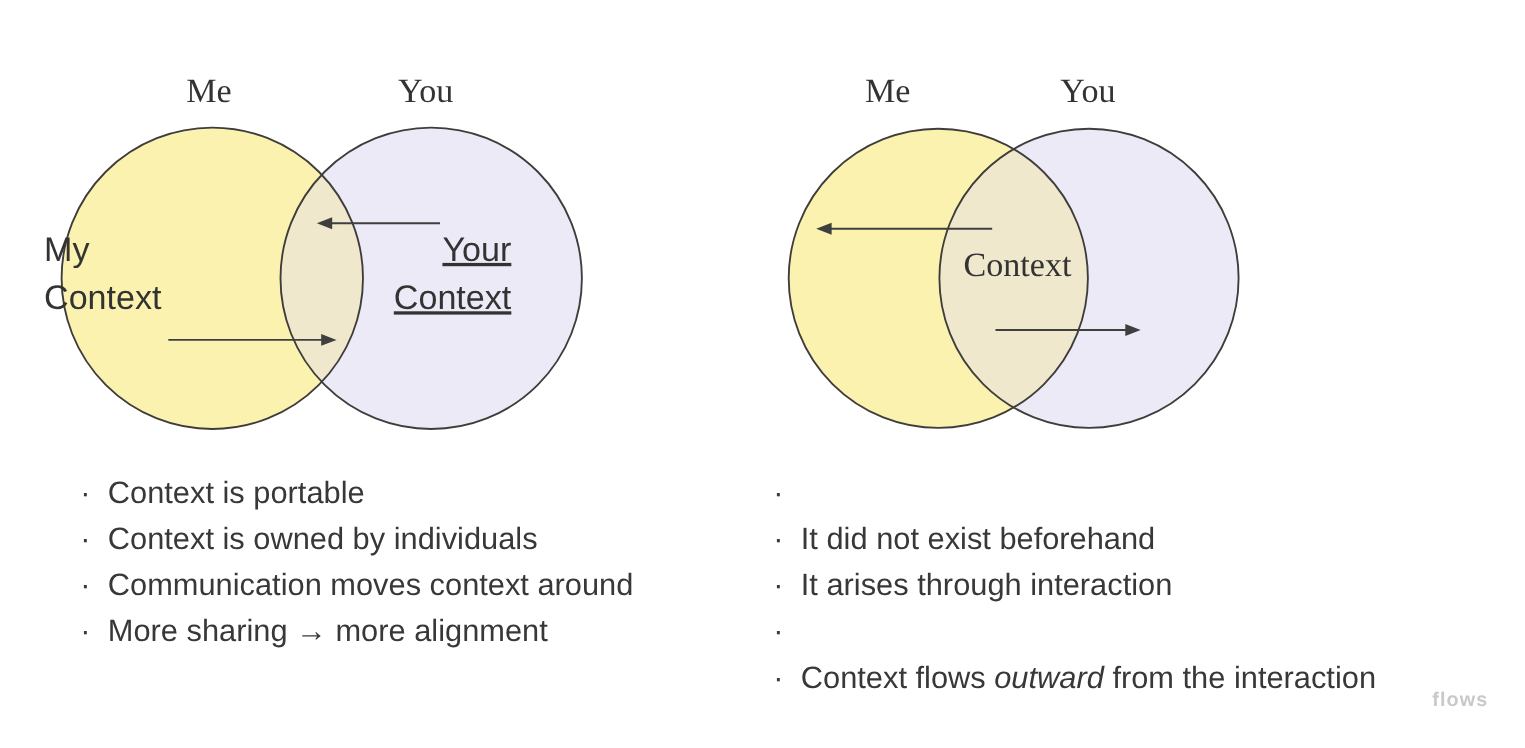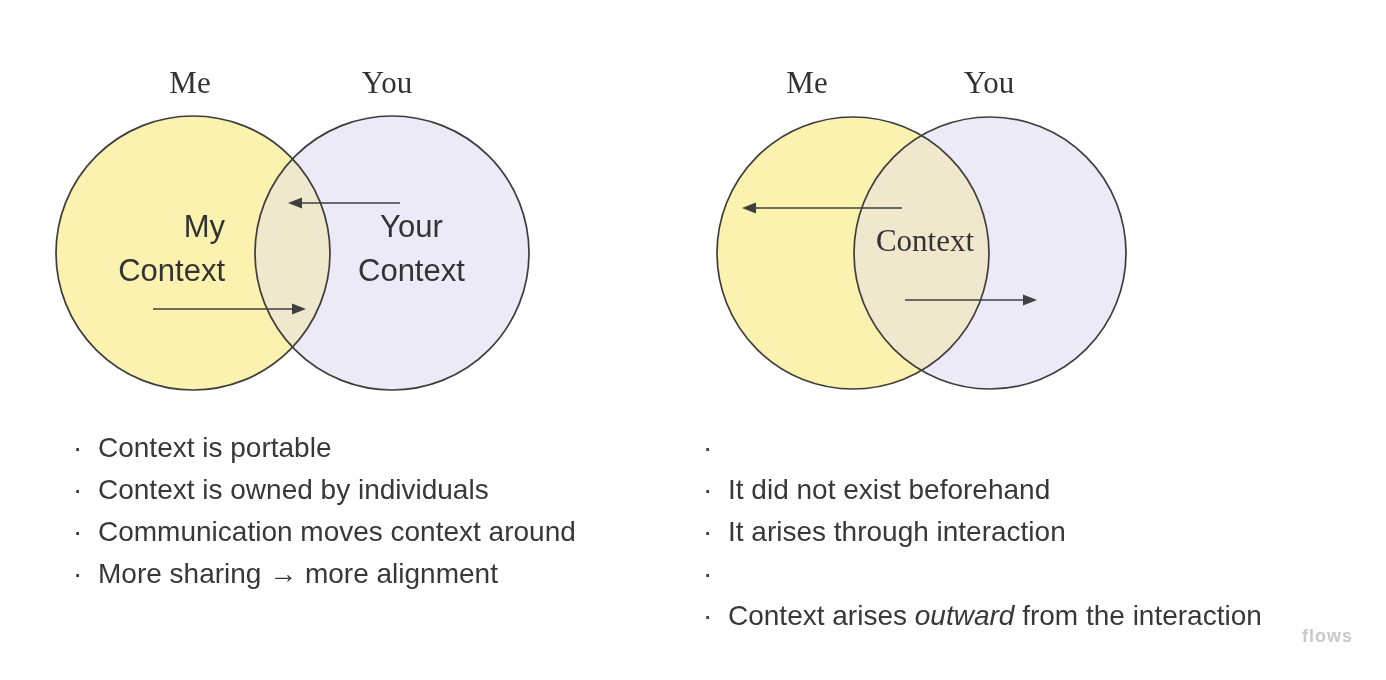--- a/index.html
+++ b/index.html
@@ -13,22 +13,22 @@
   .venn svg { position:absolute; left:0; top:0; }
 
   .outline { fill:none; stroke-width:1.7px; }
   .arrow-line { stroke-width:1.7px; }
 
   .lbl { position:absolute; font-size:31px; line-height:32px; color:#333333; white-space:nowrap; }
   .lbl.center { transform:translateX(-50%);font-family:Liberation Serif, serif; }
 
   #venn-left .me-lbl   { left:150px; top:7px; }
   #venn-left .you-lbl  { left:347px; top:7px; }
-  #venn-left .my-context   { left:0; top:145px; width:185px; text-align:right; line-height:44px; font-size:31px; }
-  #venn-left .your-context { left:318px; top:145px; text-align:center; line-height:44px; font-size:31px; }
+  #venn-left .my-context   { left:0; top:145px; width:185px; line-height:44px; font-size:31px; }
+  #venn-left .your-context { left:318px; top:145px; text-align:right; line-height:44px; font-size:31px;text-decoration:underline; }
 
   #venn-right .me-lbl  { left:127px; top:7px; }
   #venn-right .you-lbl { left:309px; top:7px; }
   #venn-right .context-lbl { left:245px; top:165px; font-size:31px; }
 
   .blist { position:absolute; list-style:none; font-size:28px; line-height:42px; color:#383838; }
   #list-left  { left:73px;  top:427px; }
   #list-right { left:703px; top:427px; }
   .blist li { display:flex; white-space:nowrap; }
   .blist .dot { flex:none; width:25px; color:#3a3a3a; }
@@ -129,20 +129,20 @@
     <li>
       <span class="dot">·</span>
       <span>It arises through interaction</span>
     </li>
     <li>
       <span class="dot">·</span>
     </li>
     <li>
       <span class="dot">·</span>
       <span>
-        <span>Context arises </span><em>outward</em><span> from the interaction</span>
+        <span>Context flows </span><em>outward</em><span> from the interaction</span>
       </span>
     </li>
   </ul>
 
   <div class="watermark">flows</div>
 
 </div>
 
 </body></html>

